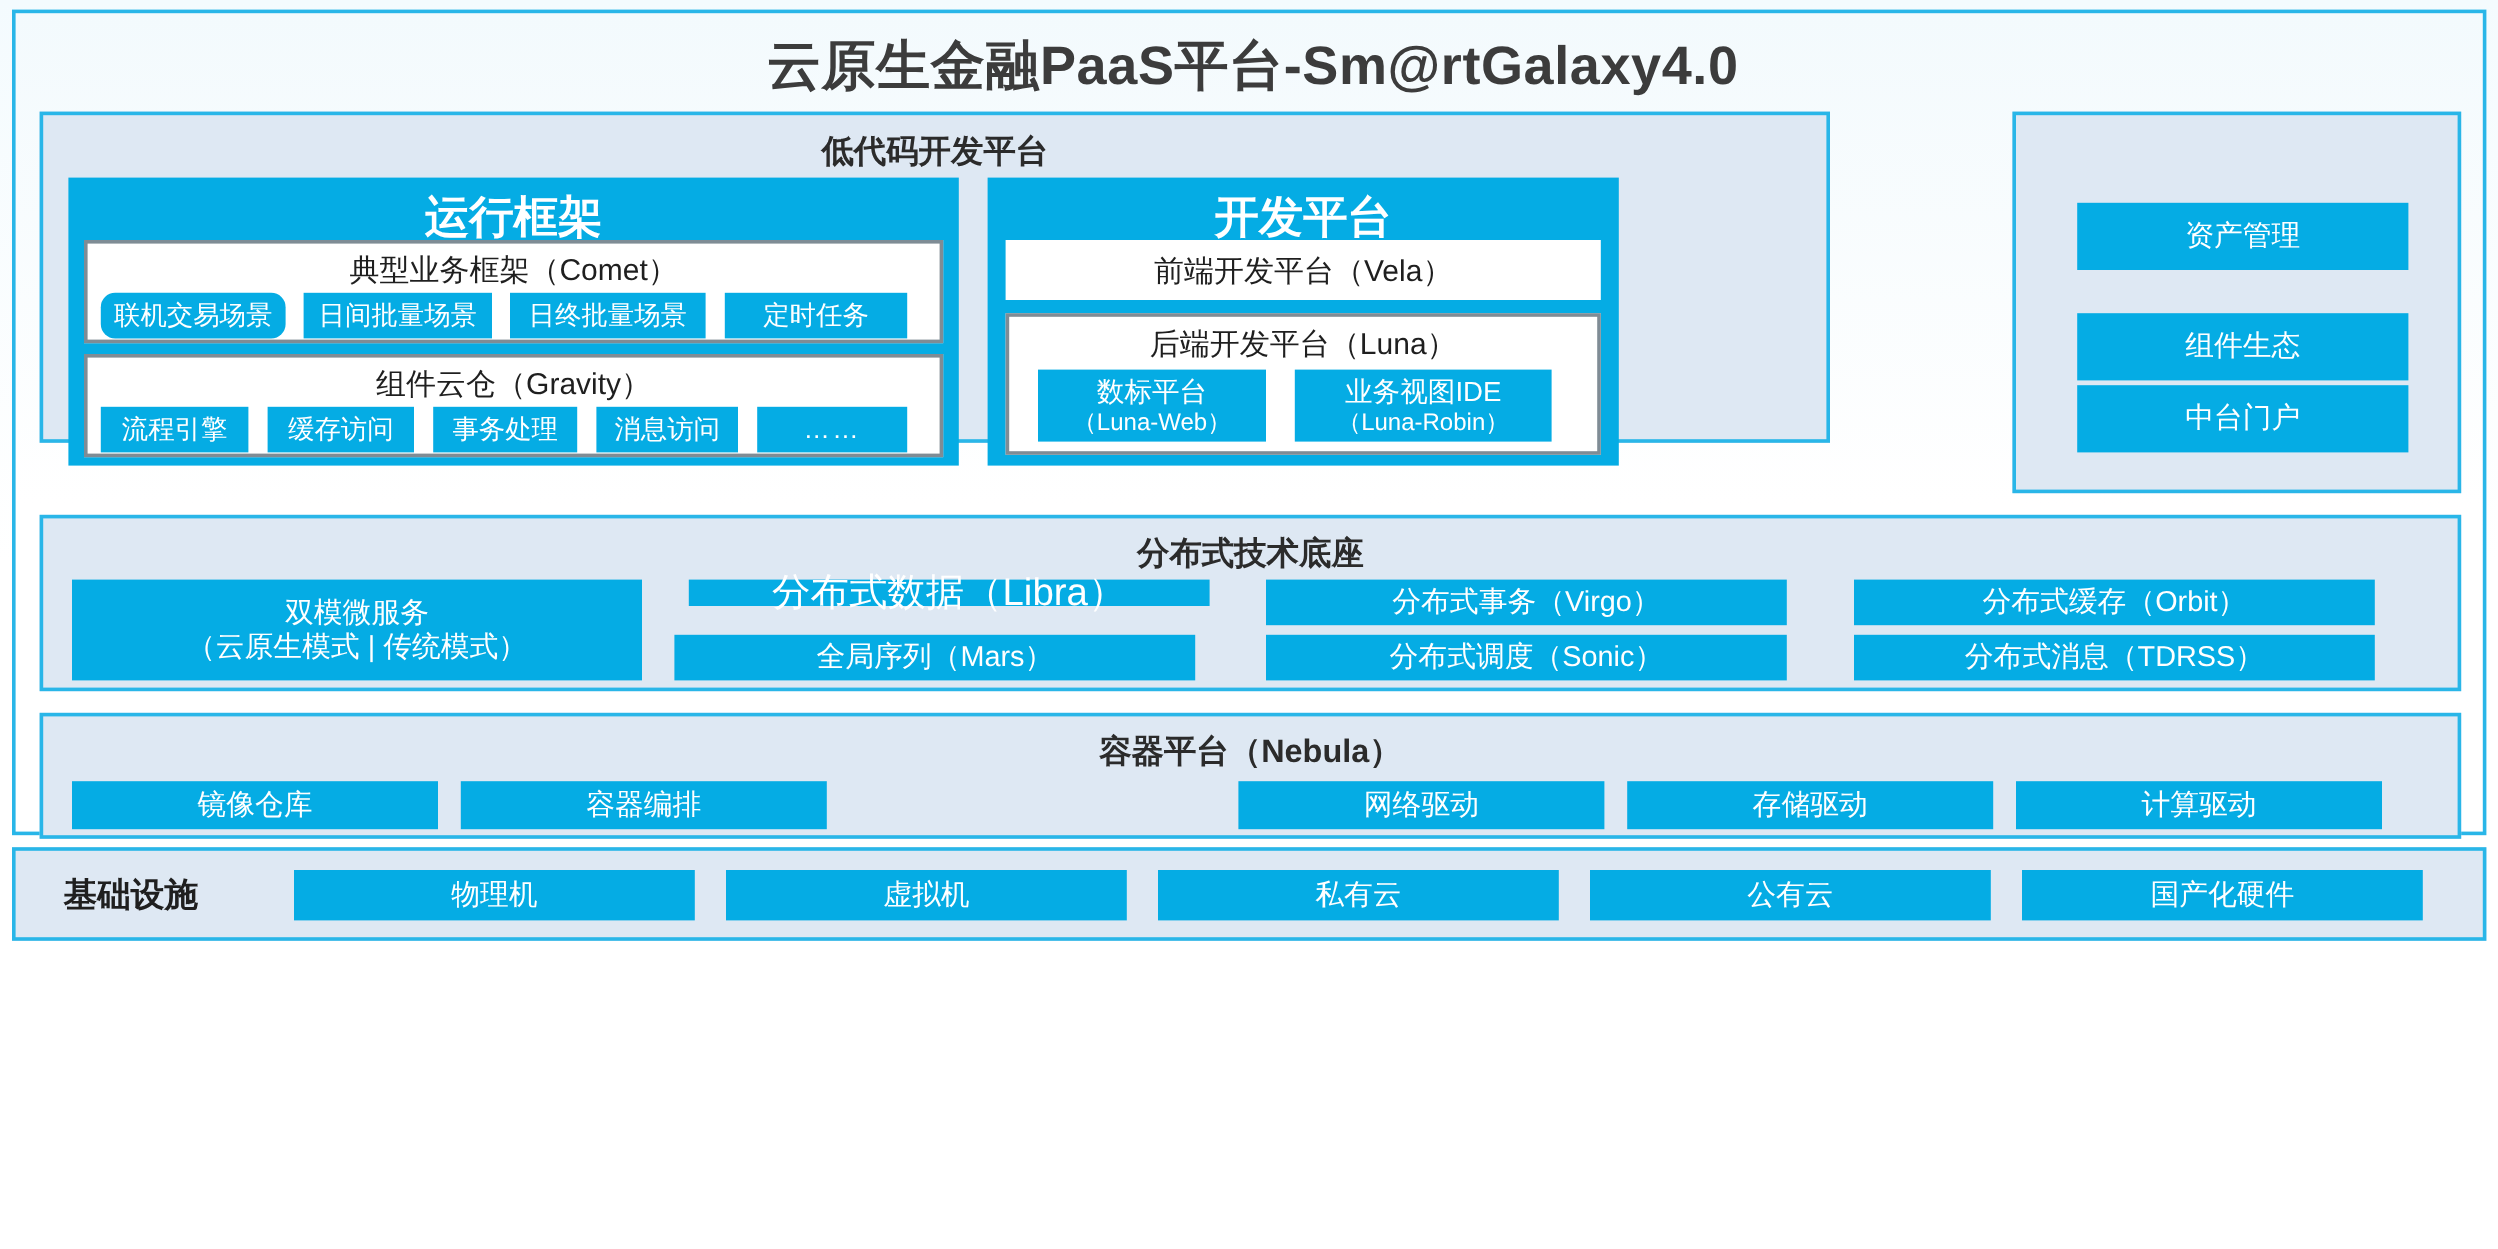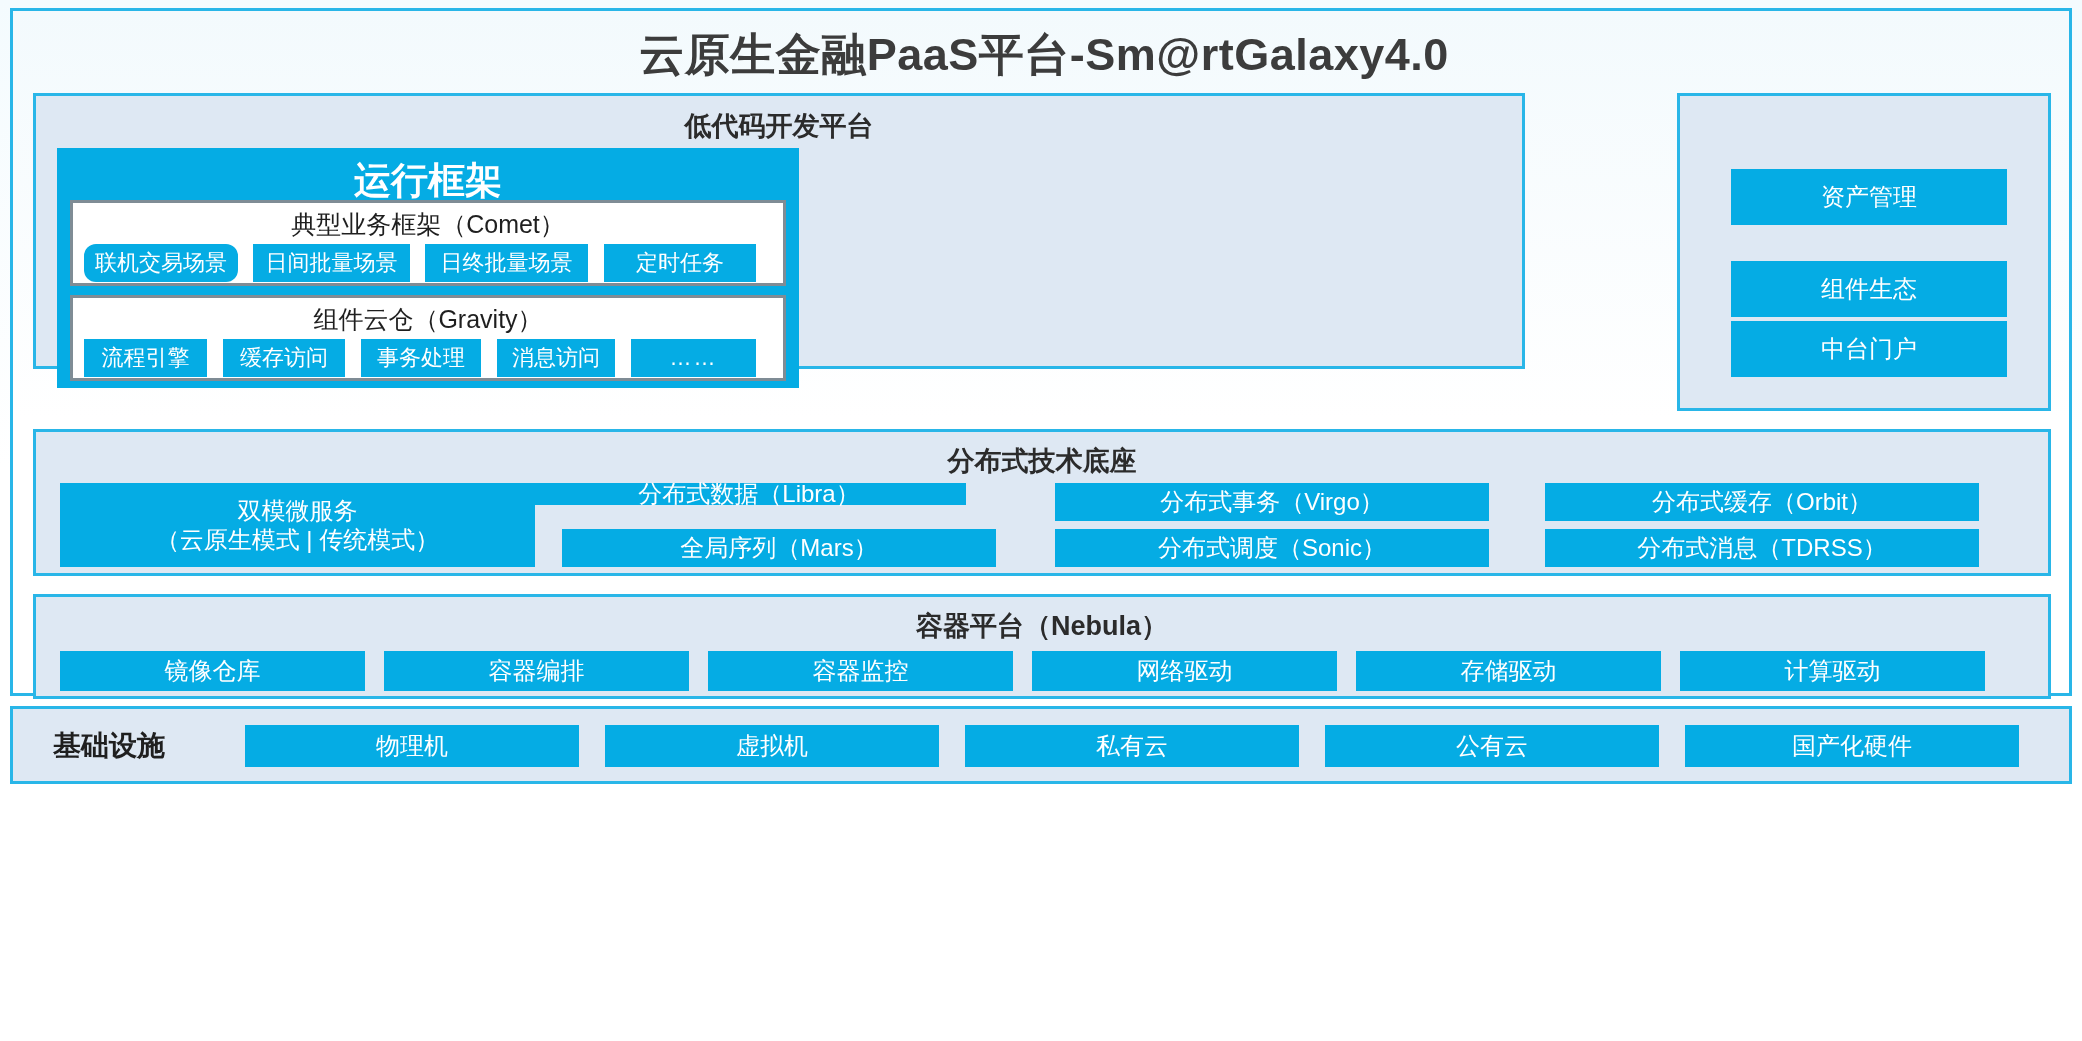--- a/index.html
+++ b/index.html
@@ -106,51 +106,69 @@
         <div class="whitebox" style="left:13px;top:147px;width:716px;height:86px;">
           <div class="wb-title" style="top:5px;">组件云仓（Gravity）</div>
           <div class="blue sub1" style="left:11px;top:41px;width:123px;height:38px;">流程引擎</div>
           <div class="blue sub1" style="left:150px;top:41px;width:122px;height:38px;">缓存访问</div>
           <div class="blue sub1" style="left:288px;top:41px;width:120px;height:38px;">事务处理</div>
           <div class="blue sub1" style="left:424px;top:41px;width:118px;height:38px;">消息访问</div>
           <div class="blue sub1" style="left:558px;top:41px;width:125px;height:38px;letter-spacing:2px;">……</div>
         </div>
       </div>
 
+      <div class="bluebox" style="left:787px;top:52px;width:526px;height:240px;">
+        <div class="bb-title" style="top:8px;">开发平台</div>
+
+        <div class="whitebox noborder" style="left:15px;top:52px;width:496px;height:50px;display:flex;align-items:center;justify-content:center;">
+          <span class="wb-title" style="position:static;">前端开发平台（Vela）</span>
+        </div>
+
+        <div class="whitebox" style="left:15px;top:113px;width:496px;height:118px;">
+          <div class="wb-title" style="top:6px;">后端开发平台（Luna）</div>
+          <div class="blue multiline sub2" style="left:24px;top:44px;width:190px;height:60px;">
+            <span style="font-size:23px;">数标平台</span>
+            <span style="font-size:20px;">（Luna-Web）</span>
+          </div>
+          <div class="blue multiline sub2" style="left:238px;top:44px;width:214px;height:60px;">
+            <span style="font-size:23px;">业务视图IDE</span>
+            <span style="font-size:20px;">（Luna-Robin）</span>
+          </div>
+        </div>
+      </div>
     </div>
 
     <div class="panel" style="left:1664px;top:82px;width:374px;height:318px;">
       <div class="blue" style="left:51px;top:73px;width:276px;height:56px;font-size:24px;">资产管理</div>
       <div class="blue" style="left:51px;top:165px;width:276px;height:56px;font-size:24px;">组件生态</div>
       <div class="blue" style="left:51px;top:225px;width:276px;height:56px;font-size:24px;">中台门户</div>
     </div>
 
     <div class="panel" style="left:20px;top:418px;width:2018px;height:147px;">
       <div class="panel-title" style="top:11px;">分布式技术底座</div>
 
       <div class="blue multiline" style="left:24px;top:51px;width:475px;height:84px;">
         <span style="font-size:24px;">双模微服务</span>
         <span style="font-size:24px;">（云原生模式 | 传统模式）</span>
       </div>
 
-      <div class="blue" style="left:496px;top:51px;width:434px;height:22px;font-size:24px;">分布式数据（Libra）</div>
+      <div class="blue" style="left:538px;top:51px;width:434px;height:22px;font-size:32px;">分布式数据（Libra）</div>
       <div class="blue" style="left:526px;top:97px;width:434px;height:38px;font-size:24px;">全局序列（Mars）</div>
 
       <div class="blue" style="left:1019px;top:51px;width:434px;height:38px;font-size:24px;">分布式事务（Virgo）</div>
       <div class="blue" style="left:1019px;top:97px;width:434px;height:38px;font-size:24px;">分布式调度（Sonic）</div>
 
       <div class="blue" style="left:1509px;top:51px;width:434px;height:38px;font-size:24px;">分布式缓存（Orbit）</div>
       <div class="blue" style="left:1509px;top:97px;width:434px;height:38px;font-size:24px;">分布式消息（TDRSS）</div>
     </div>
 
     <div class="panel" style="left:20px;top:583px;width:2018px;height:105px;">
       <div class="panel-title" style="top:11px;">容器平台（Nebula）</div>
       <div class="blue" style="left:24px;top:54px;width:305px;height:40px;font-size:24px;">镜像仓库</div>
       <div class="blue" style="left:348px;top:54px;width:305px;height:40px;font-size:24px;">容器编排</div>
-      <div class="blue" style="left:672px;top:54px;width:305px;height:40px;font-size:24px;">容器监控</div>
       <div class="blue" style="left:996px;top:54px;width:305px;height:40px;font-size:24px;">网络驱动</div>
       <div class="blue" style="left:1320px;top:54px;width:305px;height:40px;font-size:24px;">存储驱动</div>
       <div class="blue" style="left:1644px;top:54px;width:305px;height:40px;font-size:24px;">计算驱动</div>
     </div>
 
   </div>
 
   <div class="infra-frame">
     <div class="infra-label">基础设施</div>
     <div class="blue" style="left:232px;top:16px;width:334px;height:42px;font-size:24px;">物理机</div>

